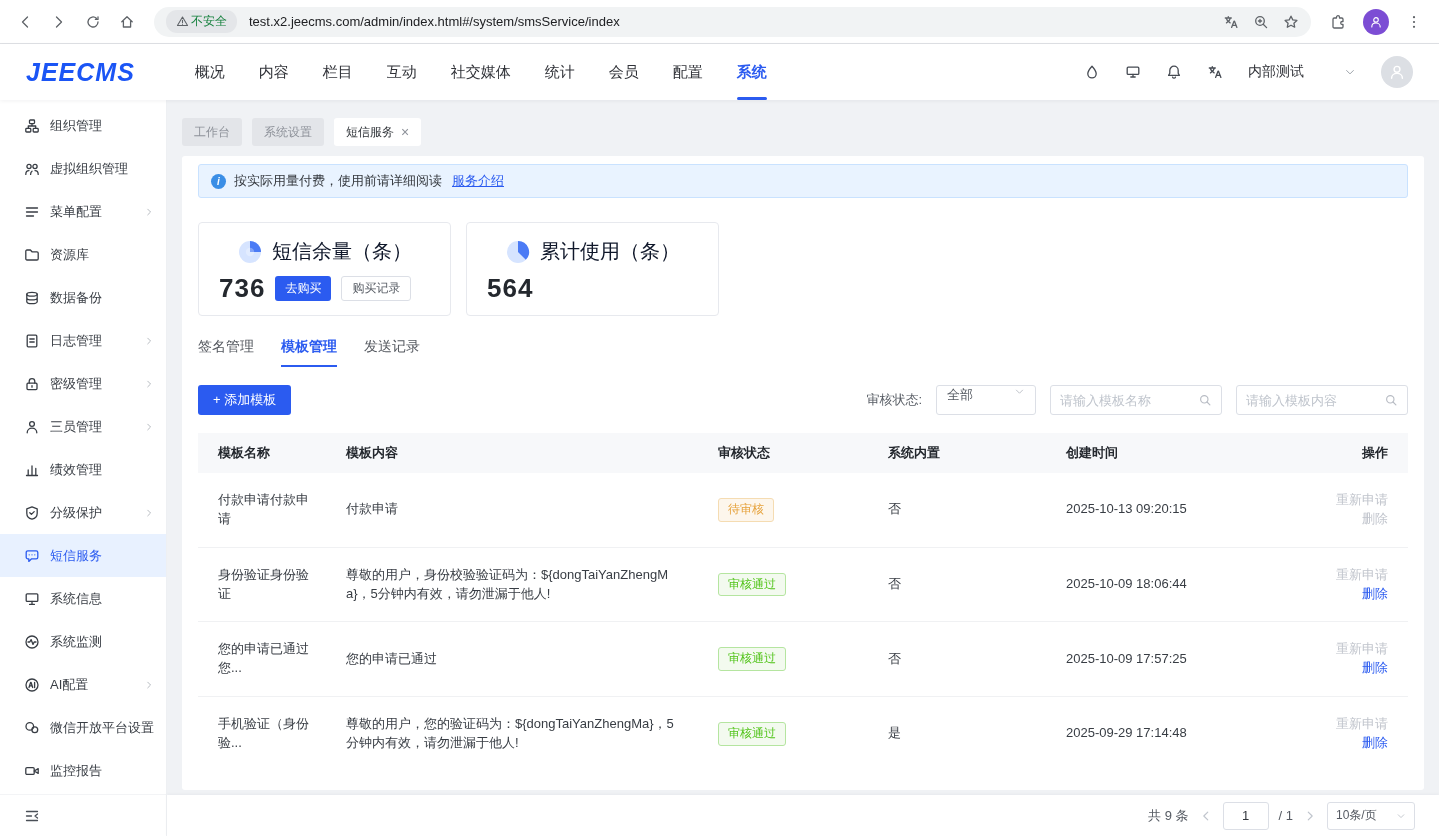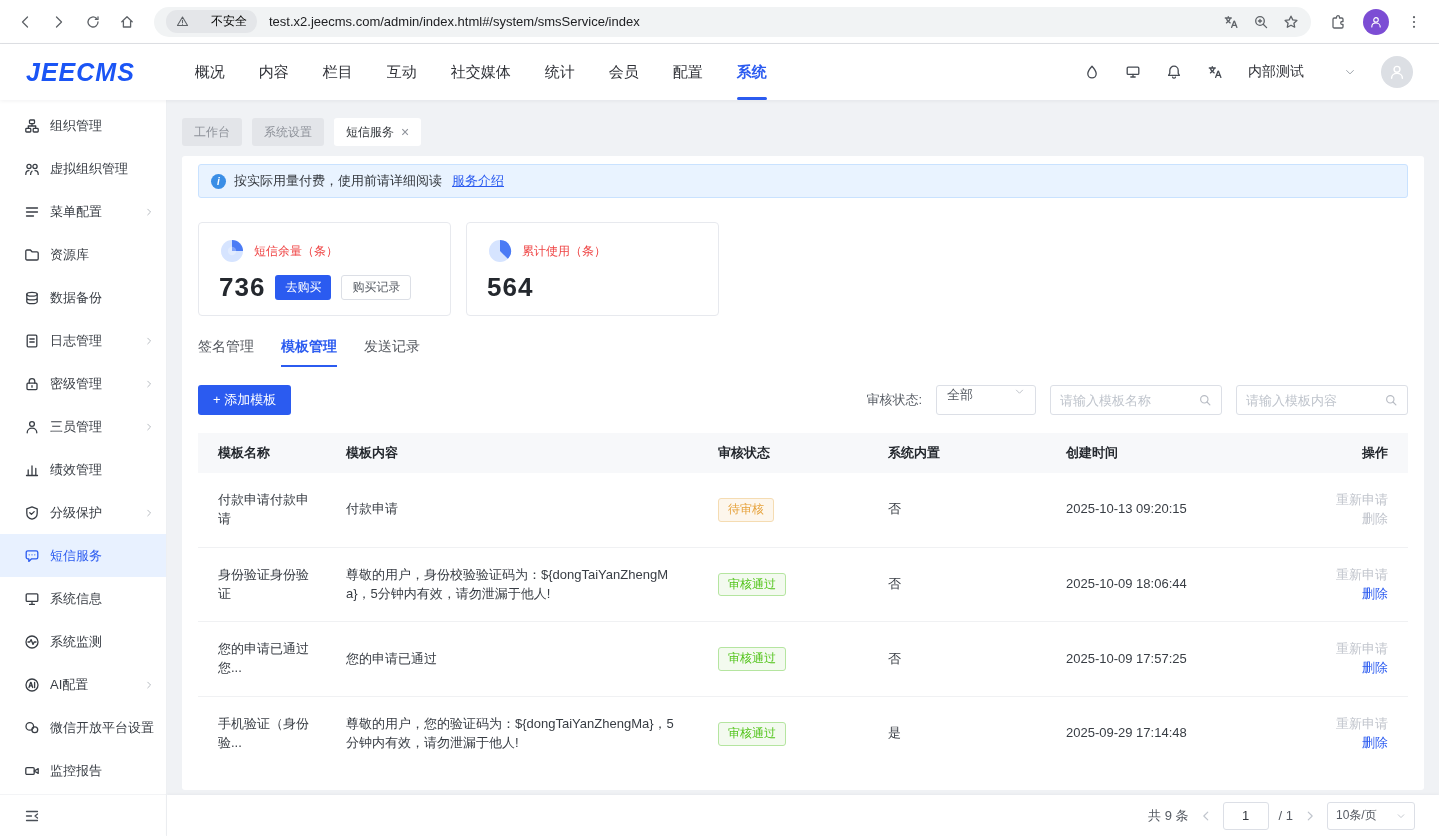--- a/index.html
+++ b/index.html
@@ -4,21 +4,21 @@
 <style>
   * { box-sizing: border-box; margin: 0; padding: 0; }
   html,body { width:1439px; height:836px; overflow:hidden; }
   body { font-family:"Liberation Sans","DejaVu Sans",sans-serif; background:#f0f2f5; color:#333; }
   svg { display:block; }
 
   
   .browser { height:44px; background:#fff; border-bottom:1px solid #dfe1e5; display:flex; align-items:center; padding:0 10px; gap:4px; }
   .nav-btn { width:30px; height:30px; border-radius:50%; display:flex; align-items:center; justify-content:center; color:#5f6368; cursor:pointer; flex:none; }
   .addr { flex:1; height:30px; background:#f1f3f4; border-radius:15px; display:flex; align-items:center; padding:0 12px; margin:0 8px; min-width:0; }
-  .sec-chip { display:flex; align-items:center; gap:22px; background:#e4e6e9; border-radius:11px; padding:3px 10px; font-size:12px; color:#000000; flex:none; cursor:pointer; }
+  .sec-chip { display:flex; align-items:center; gap:2px; background:#e4e6e9; border-radius:11px; padding:3px 10px; font-size:12px; color:#15803d; flex:none; cursor:pointer; }
   .sec-chip .w-ic { color:#5f6368; }
   .url { margin-left:12px; font-size:13px; color:#202124; flex:1; white-space:nowrap; overflow:hidden; }
   .addr-ic { color:#5f6368; margin-left:14px; flex:none; cursor:pointer; }
   .browser-avatar { width:26px; height:26px; border-radius:50%; background:#7c4dd4; display:flex; align-items:center; justify-content:center; color:#fff; margin:0 6px; flex:none; cursor:pointer; }
 
   
   .topnav { height:56px; background:#fff; display:flex; align-items:center; padding:0 26px; position:relative; z-index:3; box-shadow:0 1px 4px rgba(0,21,41,.06); }
   .logo { font-size:25px; font-weight:800; font-style:italic; color:#1b55f5; letter-spacing:1px; flex:none; cursor:pointer; }
   .nav-items { display:flex; gap:34px; margin-left:60px; }
   .nav-item { font-size:15px; color:#303238; height:56px; display:flex; align-items:center; position:relative; cursor:pointer; white-space:nowrap; }
@@ -48,21 +48,21 @@
   .chip-x { font-size:14px; line-height:1; color:#8d9199; cursor:pointer; }
 
   .panel { margin:10px 15px 0 15px; background:#fff; border-radius:3px; padding:8px 16px 16px; height:634px; overflow:hidden; }
 
   .alert { height:34px; display:flex; align-items:center; gap:8px; background:#e9f3ff; border:1px solid #c9e2ff; border-radius:3px; padding:0 12px; font-size:13px; color:#33373d; }
   .info-icon { width:15px; height:15px; border-radius:50%; background:#3a8ee6; color:#fff; font-size:10px; font-weight:bold; font-style:italic; display:flex; align-items:center; justify-content:center; flex:none; }
   .alert-link { color:#2b5bf0; text-decoration:underline; margin-left:2px; cursor:pointer; }
 
   .cards { display:flex; gap:15px; margin-top:24px; }
   .card { width:253px; height:94px; border:1px solid #e7e9ee; border-radius:4px; padding:15px 20px; }
-  .card-title { display:flex; align-items:center; gap:9px; font-size:12px; color:#ef4444; }
+  .card-title { display:flex; align-items:center; gap:9px; font-size:20px; color:#0f172a;justify-content:center; }
   .card-row { display:flex; align-items:center; gap:10px; margin-top:8px; }
   .card-value { font-size:26px; font-weight:bold; color:#24282e; letter-spacing:1px; }
   .btn-primary-sm { height:25px; padding:0 10px; background:#2b5bf0; color:#fff; font-size:12px; border:none; border-radius:3px; cursor:pointer; font-family:inherit; }
   .btn-plain-sm { height:25px; padding:0 10px; background:#fff; color:#565b63; font-size:12px; border:1px solid #dcdfe6; border-radius:3px; cursor:pointer; font-family:inherit; }
 
   .sec-tabs { display:flex; gap:27px; margin-top:22px; font-size:14px; }
   .sec-tab { padding-bottom:11px; color:#54585f; position:relative; cursor:pointer; }
   .sec-tab.active { color:#2b5bf0; font-weight:bold; }
   .sec-tab.active::after { content:""; position:absolute; left:0; right:0; bottom:0; height:2px; background:#2b5bf0; }
 

